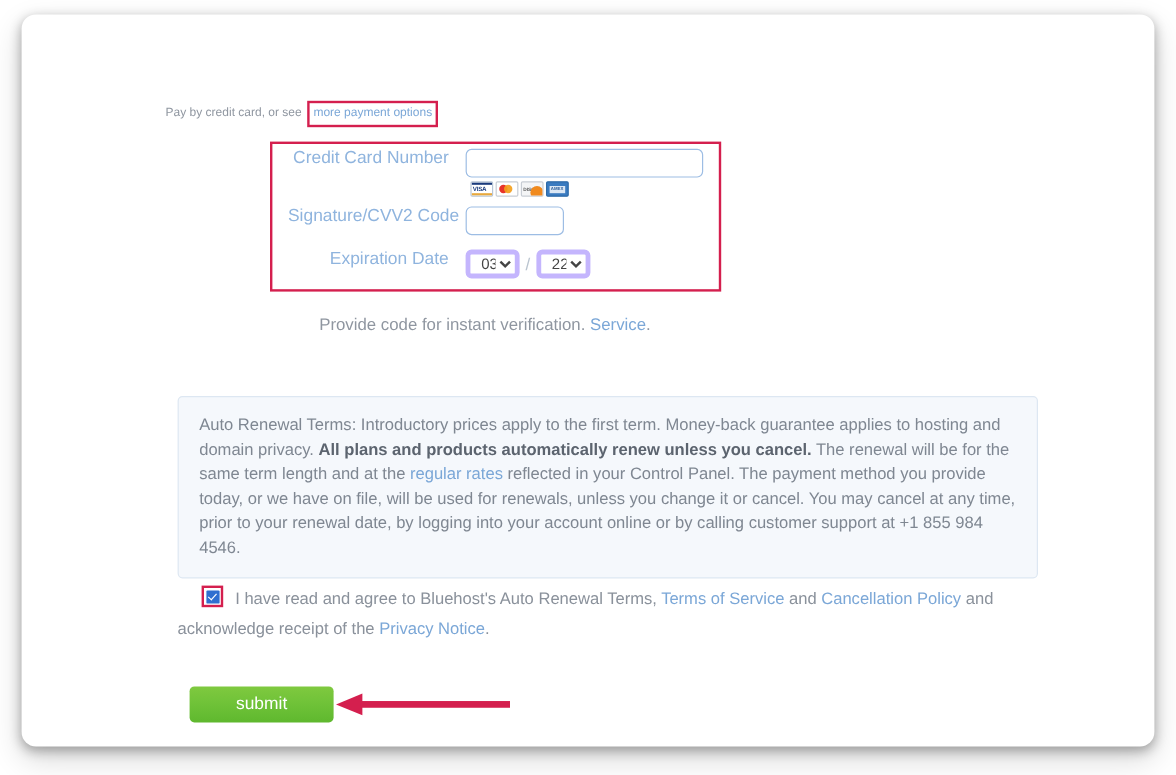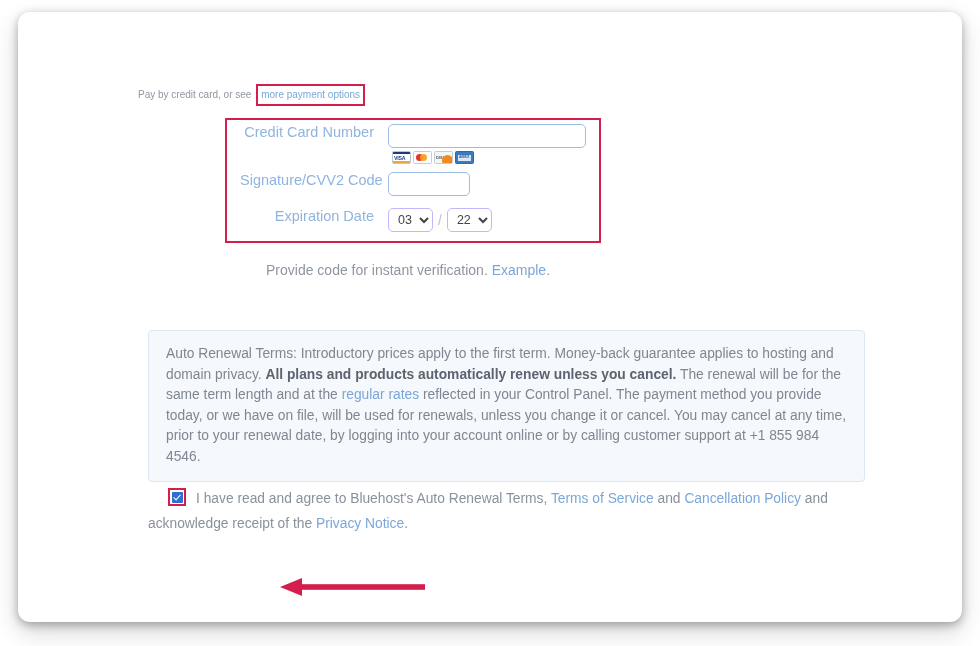--- a/index.html
+++ b/index.html
@@ -120,21 +120,21 @@
   }
   .row-ccn { left: 222px; top: 112px; }
   .row-ccn .field-input { width: 198px; }
 
   .row-cvv { left: 222px; top: 160px; }
   .row-cvv .field-input { width: 82px; }
 
   .row-exp { left: 222px; top: 196px; }
   .exp-wrap { display: flex; align-items: center; }
   .exp-select {
-    border: 1px solid #c4b5fd;
+    border: 4px solid #c4b5fd;
     border-radius: 5px;
     background: #ffffff;
     height: 24px;
     width: 45px;
     font-size: 12.5px;
     color: #444;
     font-family: "Liberation Sans", sans-serif;
     padding-left: 5px;
     outline: none;
   }
@@ -365,38 +365,39 @@
     <div class="field-row row-exp">
       <div class="field-label">Expiration Date</div>
       <div class="exp-wrap">
         <select class="exp-select" id="exp-month"><option value="01">01</option><option value="02">02</option><option value="03" selected="">03</option><option value="04">04</option><option value="05">05</option><option value="06">06</option><option value="07">07</option><option value="08">08</option><option value="09">09</option><option value="10">10</option><option value="11">11</option><option value="12">12</option></select>
         <span class="exp-slash">/</span>
         <select class="exp-select" id="exp-year"><option value="22">22</option><option value="23">23</option><option value="24">24</option><option value="25">25</option><option value="26">26</option><option value="27">27</option><option value="28">28</option><option value="29">29</option><option value="30">30</option><option value="31">31</option><option value="32">32</option></select>
       </div>
     </div>
 
     <div class="provide-line">
-      <span>Provide code for instant verification. </span><a href="#">Example</a><span>.</span>
+      <span>Provide code for instant verification. </span><a href="#">Service</a><span>.</span>
     </div>
 
     <div class="terms-box">
       <p class="terms-text">
         <span>Auto Renewal Terms: Introductory prices apply to the first term. Money-back guarantee applies to hosting and domain privacy. </span><b>All plans and products automatically renew unless you cancel.</b><span> The renewal will be for the same term length and at the </span><a href="#">regular rates</a><span> reflected in your Control Panel. The payment method you provide today, or we have on file, will be used for renewals, unless you change it or cancel. You may cancel at any time, prior to your renewal date, by logging into your account online or by calling customer support at +1 855 984 4546.</span>
       </p>
     </div>
 
     <div class="agree-wrap">
       <div class="agree-check-box">
         <span class="agree-check"></span>
       </div>
       <p class="agree-text">
         <span>I have read and agree to Bluehost's Auto Renewal Terms, </span><a href="#">Terms of Service</a><span> and </span><a href="#">Cancellation Policy</a><span> and acknowledge receipt of the </span><a href="#">Privacy Notice</a><span>.</span>
       </p>
     </div>
 
+    <button class="submit-btn">submit</button>
 
     <svg class="arrow" viewBox="0 0 145 22">
       <polygon points="0,11 22,2 22,20" fill="#d41f4e"></polygon>
       <rect x="20" y="8.2" width="125" height="5.6" fill="#d41f4e"></rect>
     </svg>
 
   </div>
 </div>
 
 </body></html>

